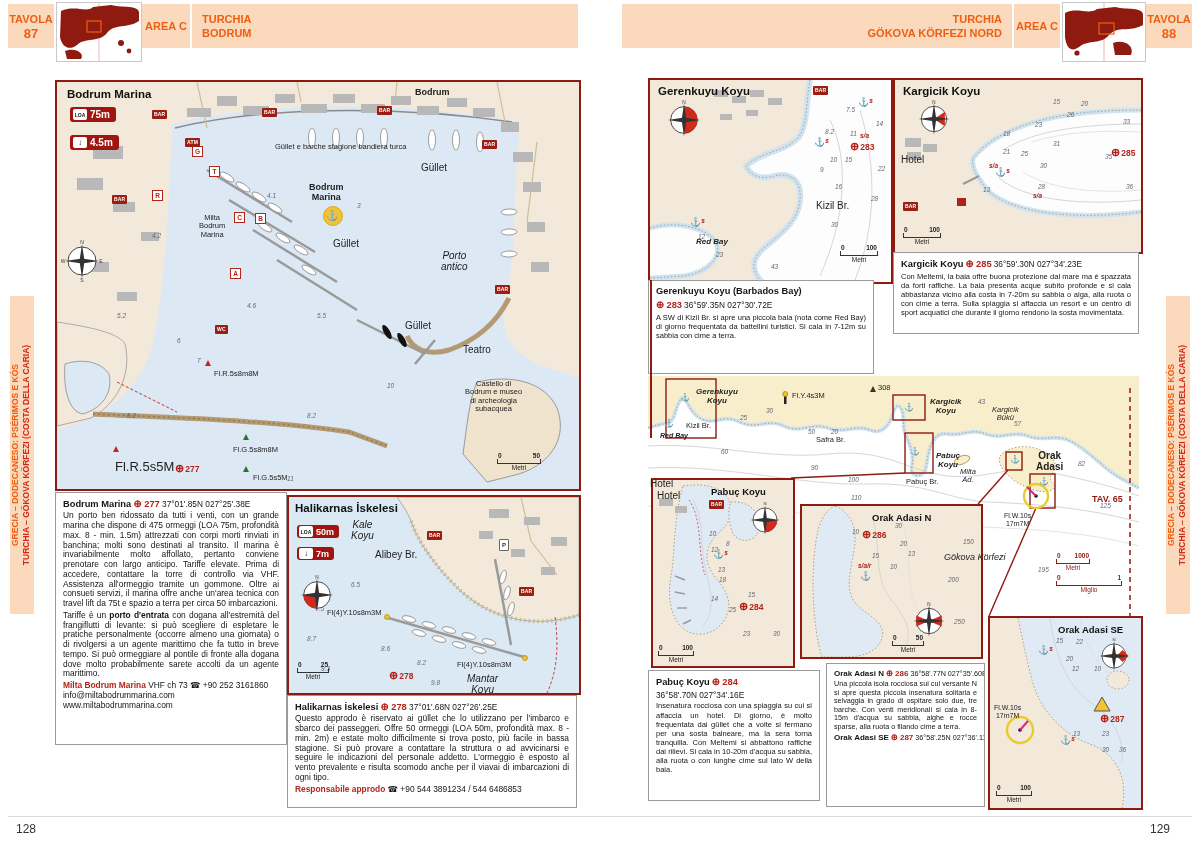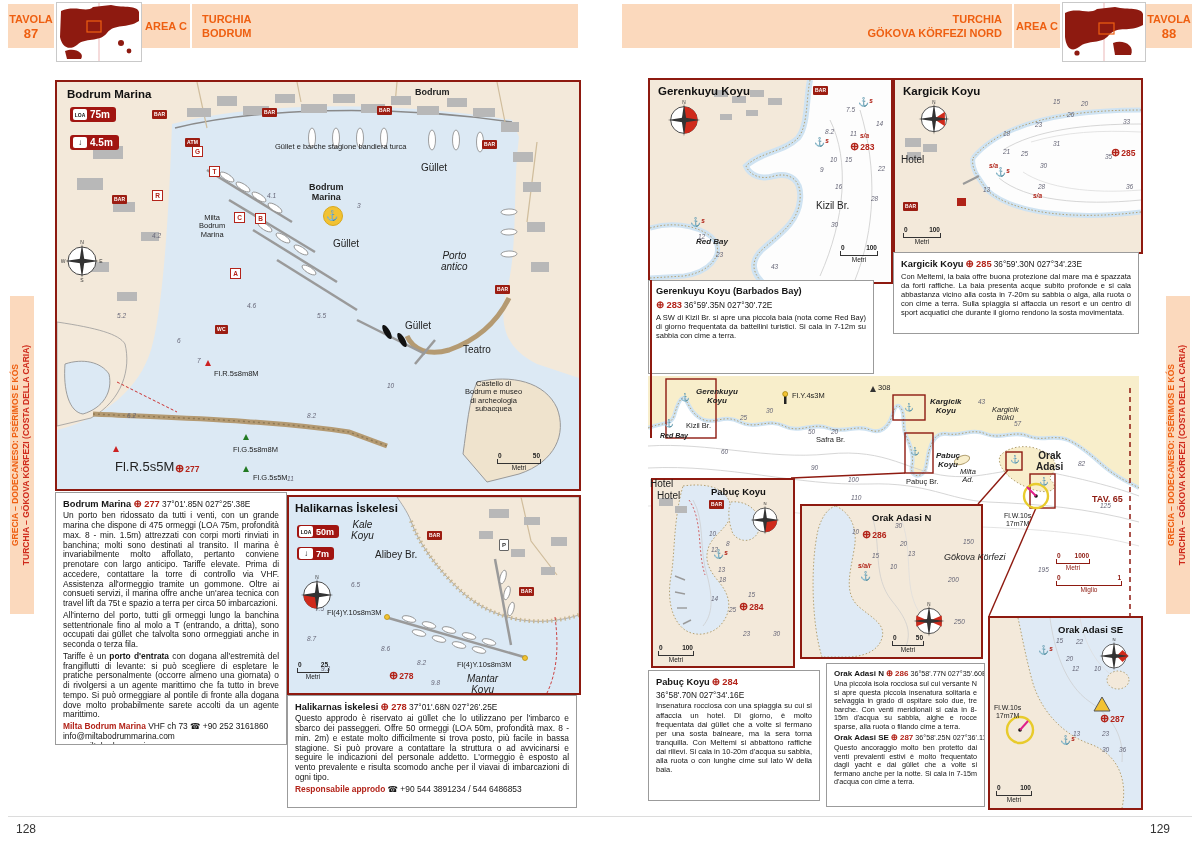--- a/index.html
+++ b/index.html
@@ -287,21 +287,20 @@
   </div>
 
   <div class="textbox" style="left:55px;top:492px;width:232px;height:253px;box-sizing:border-box">
     <div class="tb-head">
       <span class="tt">Bodrum Marina</span>
       <span class="wpsym">⊕</span>
       <span class="wpnum">277</span>
       <span class="coords">37°01'.85N 027°25'.38E</span>
     </div>
     <p>Un porto ben ridossato da tutti i venti, con un grande marina che dispone di 475 ormeggi (LOA 75m, profondità max. 8 - min. 1.5m) attrezzati con corpi morti rinviati in banchina; molti sono destinati al transito. Il marina è invariabilmente molto affollato, pertanto conviene prenotare con largo anticipo. Tariffe elevate. Prima di accedere, contattare la torre di controllo via VHF. Assistenza all'ormeggio tramite un gommone. Oltre ai consueti servizi, il marina offre anche un'area tecnica con travel lift da 75t e spazio a terra per circa 50 imbarcazioni.</p>
-    <p>All'interno del porto, tutti gli ormeggi lungo la banchina settentrionale fino al molo a T (entrando, a dritta), sono occupati dai güllet che talvolta sono ormeggiati anche in seconda o terza fila.</p>
     <p><span>Tariffe è un </span><b>porto d'entrata</b><span> con dogana all'estremità del frangiflutti di levante: si può scegliere di espletare le pratiche personalmente (occorre almeno una giornata) o di rivolgersi a un agente marittimo che fa tutto in breve tempo. Si può ormeggiare al pontile di fronte alla dogana dove molto probabilmente sarete accolti da un agente marittimo.</span></p>
     <div><span class="cname">Milta Bodrum Marina</span><span> VHF ch 73  ☎ +90 252 3161860</span></div>
     <div>info@miltabodrummarina.com</div>
     <div>www.miltabodrummarina.com</div>
 
   </div>
 
   <div class="mapbox" style="left:287px;top:495px;width:290px;height:196px;background:#dbe9f5">
     <svg width="290" height="196" viewBox="0 0 290 196">
       <rect width="290" height="196" fill="#dbe9f5"></rect>
@@ -790,20 +789,19 @@
       <span class="wpnum" style="font-size:8px">286</span>
       <span class="coords" style="font-size:7.2px">36°58'.77N 027°35'.60E</span>
     </div>
     <p>Una piccola isola rocciosa sul cui versante N si apre questa piccola insenatura solitaria e selvaggia in grado di ospitare solo due, tre barche. Con venti meridionali si cala in 8-15m d'acqua su sabbia, alghe e rocce sparse, alla ruota o filando cime a terra.</p>
     <div class="tb-head" style="white-space:nowrap">
       <span class="tt" style="font-size:8px">Orak Adasi SE</span>
       <span class="wpsym" style="font-size:8.5px">⊕</span>
       <span class="wpnum" style="font-size:8px">287</span>
       <span class="coords" style="font-size:7.2px">36°58'.25N 027°36'.11E</span>
     </div>
-    <p>Questo ancoraggio molto ben protetto dai venti prevalenti estivi è molto frequentato dagli yacht e dai güllet che a volte si fermano anche per la notte. Si cala in 7-15m d'acqua con cime a terra.</p>
   </div>
 
   <div class="footrule" style="left:8px;top:816px;width:1184px"></div>
   <div class="pgnum" style="left:16px;top:822px">128</div>
   <div class="pgnum" style="left:1148px;top:822px;width:22px;text-align:right">129</div>
 
 </div>
 
 </body></html>

